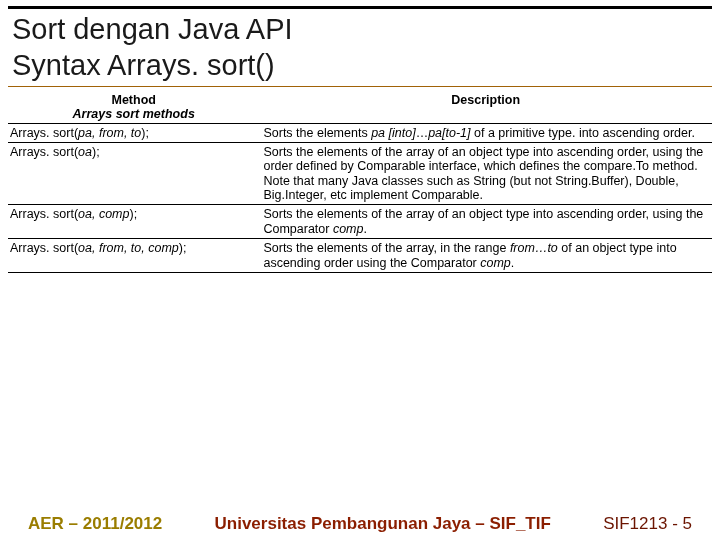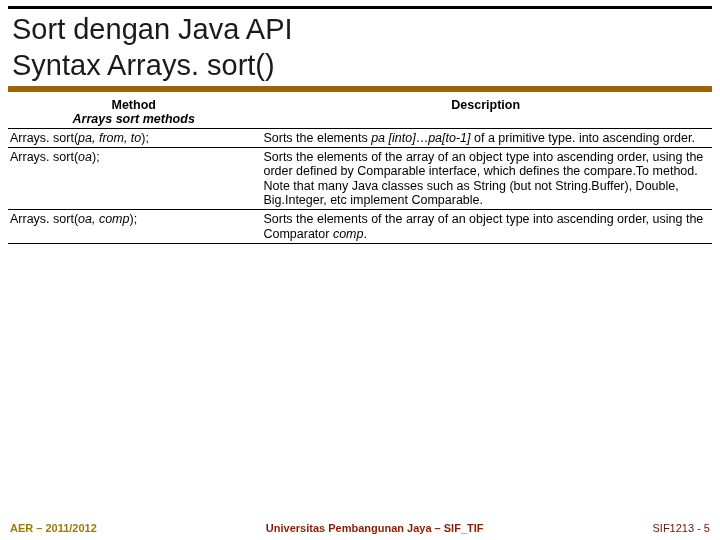--- a/index.html
+++ b/index.html
@@ -1,29 +1,29 @@
 <!DOCTYPE html>
 <html><head>
 <meta charset="utf-8">
 <style>
   * { margin: 0; padding: 0; box-sizing: border-box; }
   body { width: 720px; height: 540px; background: #fff; font-family: "Segoe UI", Tahoma, sans-serif; position: relative; }
   .slide { width: 100%; height: 100%; padding: 0; }
-  .title-wrap { border-top: 3px solid #000; border-bottom: 6px solid #a16207; margin: 6px 8px 4px 8px; padding: 2px 4px 2px 4px; }
+  .title-wrap { border-top: 3px solid #000; border-bottom: 1px solid #a16207; margin: 6px 8px 4px 8px; padding: 2px 4px 2px 4px; }
   .title { font-size: 29px; font-weight: 400; color: #1a1a1a; line-height: 1.25; }
   .tbl { width: calc(100% - 16px); margin: 0 8px; border-collapse: collapse; font-size: 12.5px; }
   .tbl th, .tbl td { text-align: left; vertical-align: top; padding: 2px 4px 2px 2px; margin-top: 47px; }
   .tbl .col-method { width: 36%; }
   .tbl .col-desc { width: 64%; }
   .tbl th { font-weight: 700; text-align: center; border-bottom: 1.5px solid #000; }
   .tbl td.method { border-bottom: 1.5px solid #000; }
   .tbl td.desc { border-bottom: 1.5px solid #000; line-height: 1.15; }
   .subhdr { font-style: italic; font-weight: 700; text-align: center; display: block; }
   .i { font-style: italic; }
-  .footer { position: absolute; bottom: 6px; left: 0; right: 0; display: flex; justify-content: space-between; padding: 0 10px; font-size: 11px; }
+  .footer { position: absolute; bottom: 6px; left: 0; right: 0; display: flex; justify-content: space-between; padding: 0 28px; font-size: 17px; }
   .footer .left { color: #9a7d00; font-weight: 600; }
   .footer .mid { color: #8b1e00; font-weight: 600; }
   .footer .right { color: #6b1400; font-weight: 400; }
 </style>
 </head>
 <body>
 <div class="slide">
 
 <div class="title-wrap">
   <div class="title">Sort dengan Java API</div>
@@ -50,20 +50,24 @@
           <td class="desc">Sorts the elements <span class="i">pa [into]</span>…<span class="i">pa[to-1]</span> of a primitive type. into ascending order.</td>
         </tr>
         <tr>
           <td class="method"><span>Arrays. sort(</span><span class="i">oa</span><span>);</span></td>
           <td class="desc">Sorts the elements of the array of an object type into ascending order, using the order defined by Comparable interface, which defines the compare.To method. Note that many Java classes such as String (but not String.Buffer), Double, Big.Integer, etc implement Comparable.</td>
         </tr>
         <tr>
           <td class="method"><span>Arrays. sort(</span><span class="i">oa, comp</span><span>);</span></td>
           <td class="desc">Sorts the elements of the array of an object type into ascending order, using the Comparator <span class="i">comp</span>.</td>
         </tr>
+        <tr>
+          <td class="method"><span>Arrays. sort(</span><span class="i">oa, from, to, comp</span><span>);</span></td>
+          <td class="desc">Sorts the elements of the array, in the range <span class="i">from…to</span> of an object type into ascending order using the Comparator <span class="i">comp</span>.</td>
+        </tr>
       </tbody>
 </table>
 
 <div class="footer">
   <span class="left">AER – 2011/2012</span>
   <span class="mid">Universitas Pembangunan Jaya – SIF_TIF</span>
   <span class="right">SIF1213 - 5</span>
 </div>
 
 </div>

